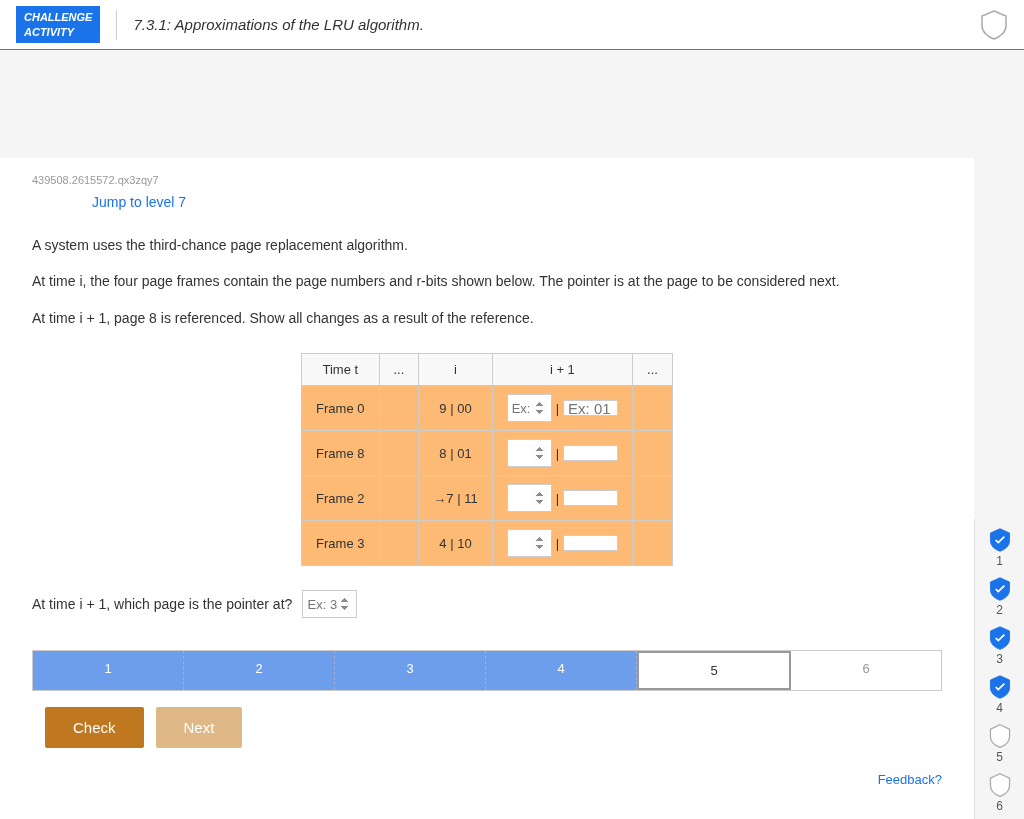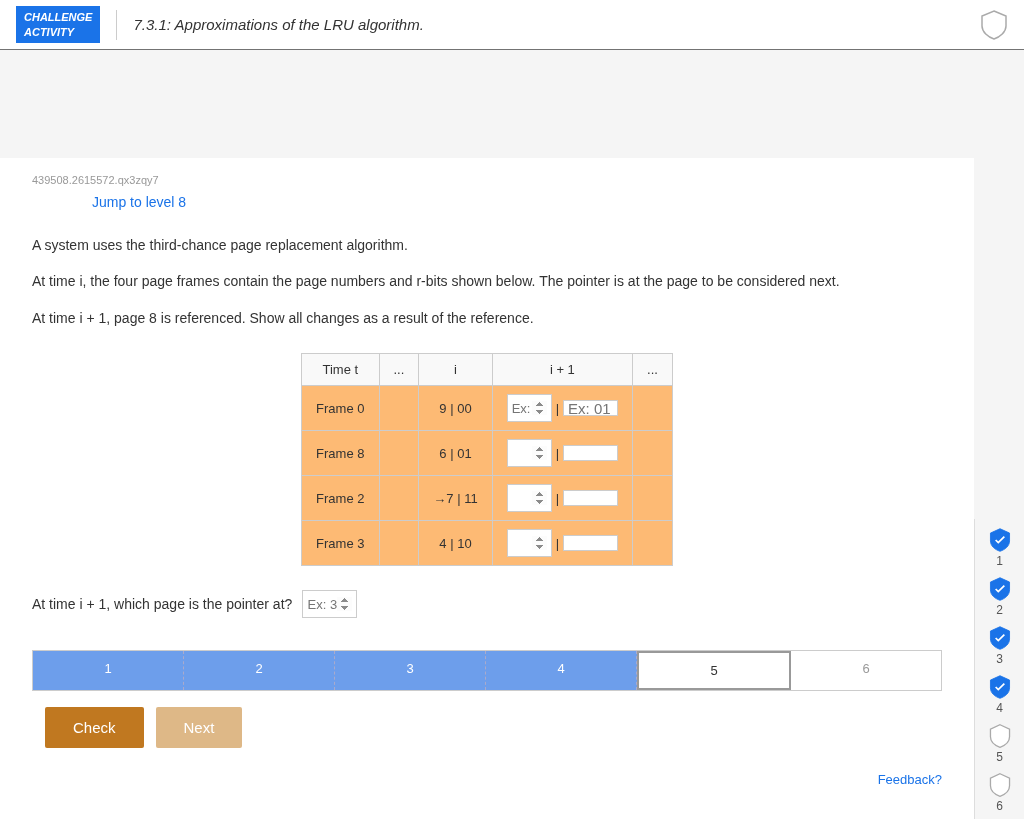--- a/index.html
+++ b/index.html
@@ -266,21 +266,21 @@
     <path d="M14 2L26 7V17C26 23 20 28 14 30C8 28 2 23 2 17V7L14 2Z" stroke="#aaa" stroke-width="1.5" fill="white"></path>
   </svg>
 </div>
 
 <div class="main-container">
 
   <div class="content-area">
 
     <div class="session-id">439508.2615572.qx3zqy7</div>
 
-    <a class="jump-link" href="#">Jump to level 8</a>
+    <a class="jump-link" href="#">Jump to level 7</a>
 
     <p class="problem-text">A system uses the third-chance page replacement algorithm.</p>
     <p class="problem-text">At time i, the four page frames contain the page numbers and r-bits shown below. The pointer is at the page to be considered next.</p>
     <p class="problem-text">At time i + 1, page 8 is referenced. Show all changes as a result of the reference.</p>
 
     
     <div class="table-wrapper">
       <table>
         <thead>
           <tr>
@@ -303,21 +303,21 @@
                 <span>|</span>
                 <input type="text" class="text-input" placeholder="Ex: 01" style="">
               </div>
             </td>
             <td></td>
           </tr>
 
           <tr>
             <td>Frame 8</td>
             <td></td>
-            <td>6 | 01</td>
+            <td>8 | 01</td>
             <td>
               <div class="input-group">
                 <input type="number" class="spinner-input" placeholder="" style="">
                 <span>|</span>
                 <input type="text" class="text-input" placeholder="" style="">
               </div>
             </td>
             <td></td>
           </tr>
 

